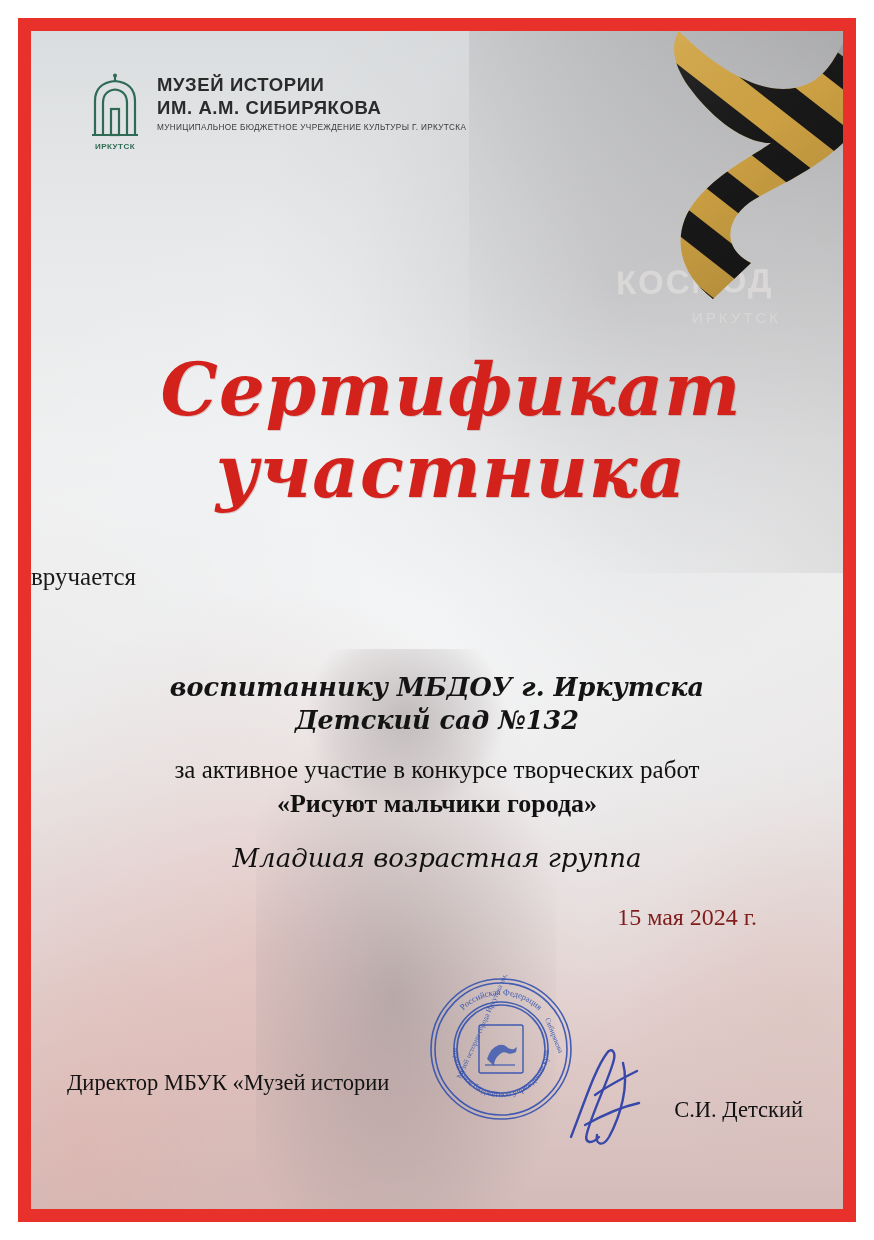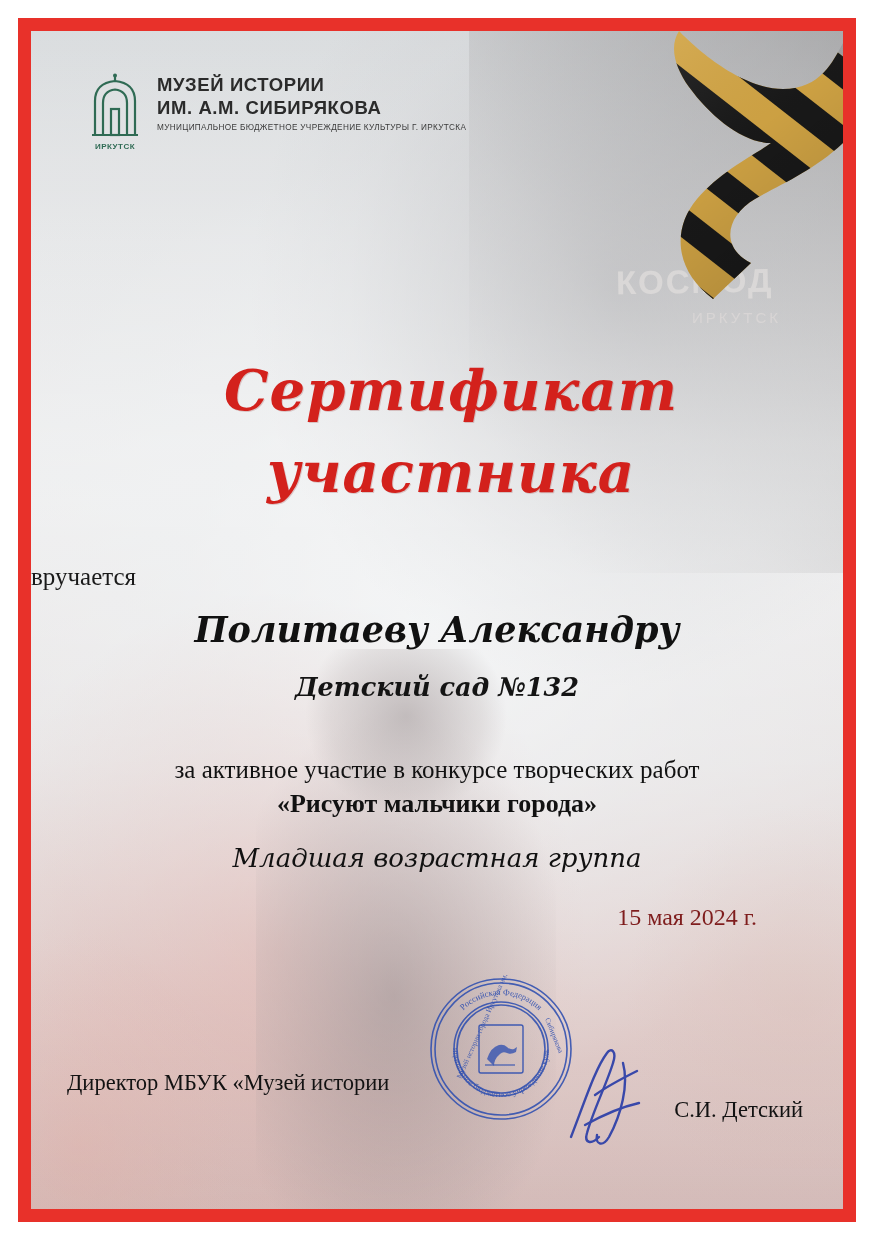--- a/index.html
+++ b/index.html
@@ -161,21 +161,21 @@
   .title-main {
     position: absolute;
     left: 0;
     right: 0;
     top: 318px;
     text-align: center;
     color: #d3211c;
     font-family: "DejaVu Serif", serif;
     font-style: italic;
     font-weight: bold;
-    font-size: 56px;
+    font-size: 72px;
     line-height: 82px;
     letter-spacing: 1px;
     text-shadow: 1px 1px 0 rgba(120,0,0,0.18);
     padding-left: 28px;
   }
   .title-main .line2 {
     display: block;
   }
 
   .awarded-to {
@@ -349,23 +349,23 @@
       </g>
     </svg>
   </div>
 
   <div class="title-main">
     <span>Сертификат</span>
     <span class="line2">участника</span>
   </div>
 
   <div class="awarded-to">вручается</div>
-  <div class="recipient">Политаеву Александру</div>
 
   <div class="org-line">
+    <div>воспитаннику МБДОУ г. Иркутска</div>
     <div>Детский сад №132</div>
   </div>
 
   <div class="reason">
     <span>за активное участие в конкурсе творческих работ</span>
     <span class="contest">«Рисуют мальчики города»</span>
   </div>
 
   <div class="age-group">Младшая возрастная группа</div>
   <div class="cert-date">15 мая 2024 г.</div>

